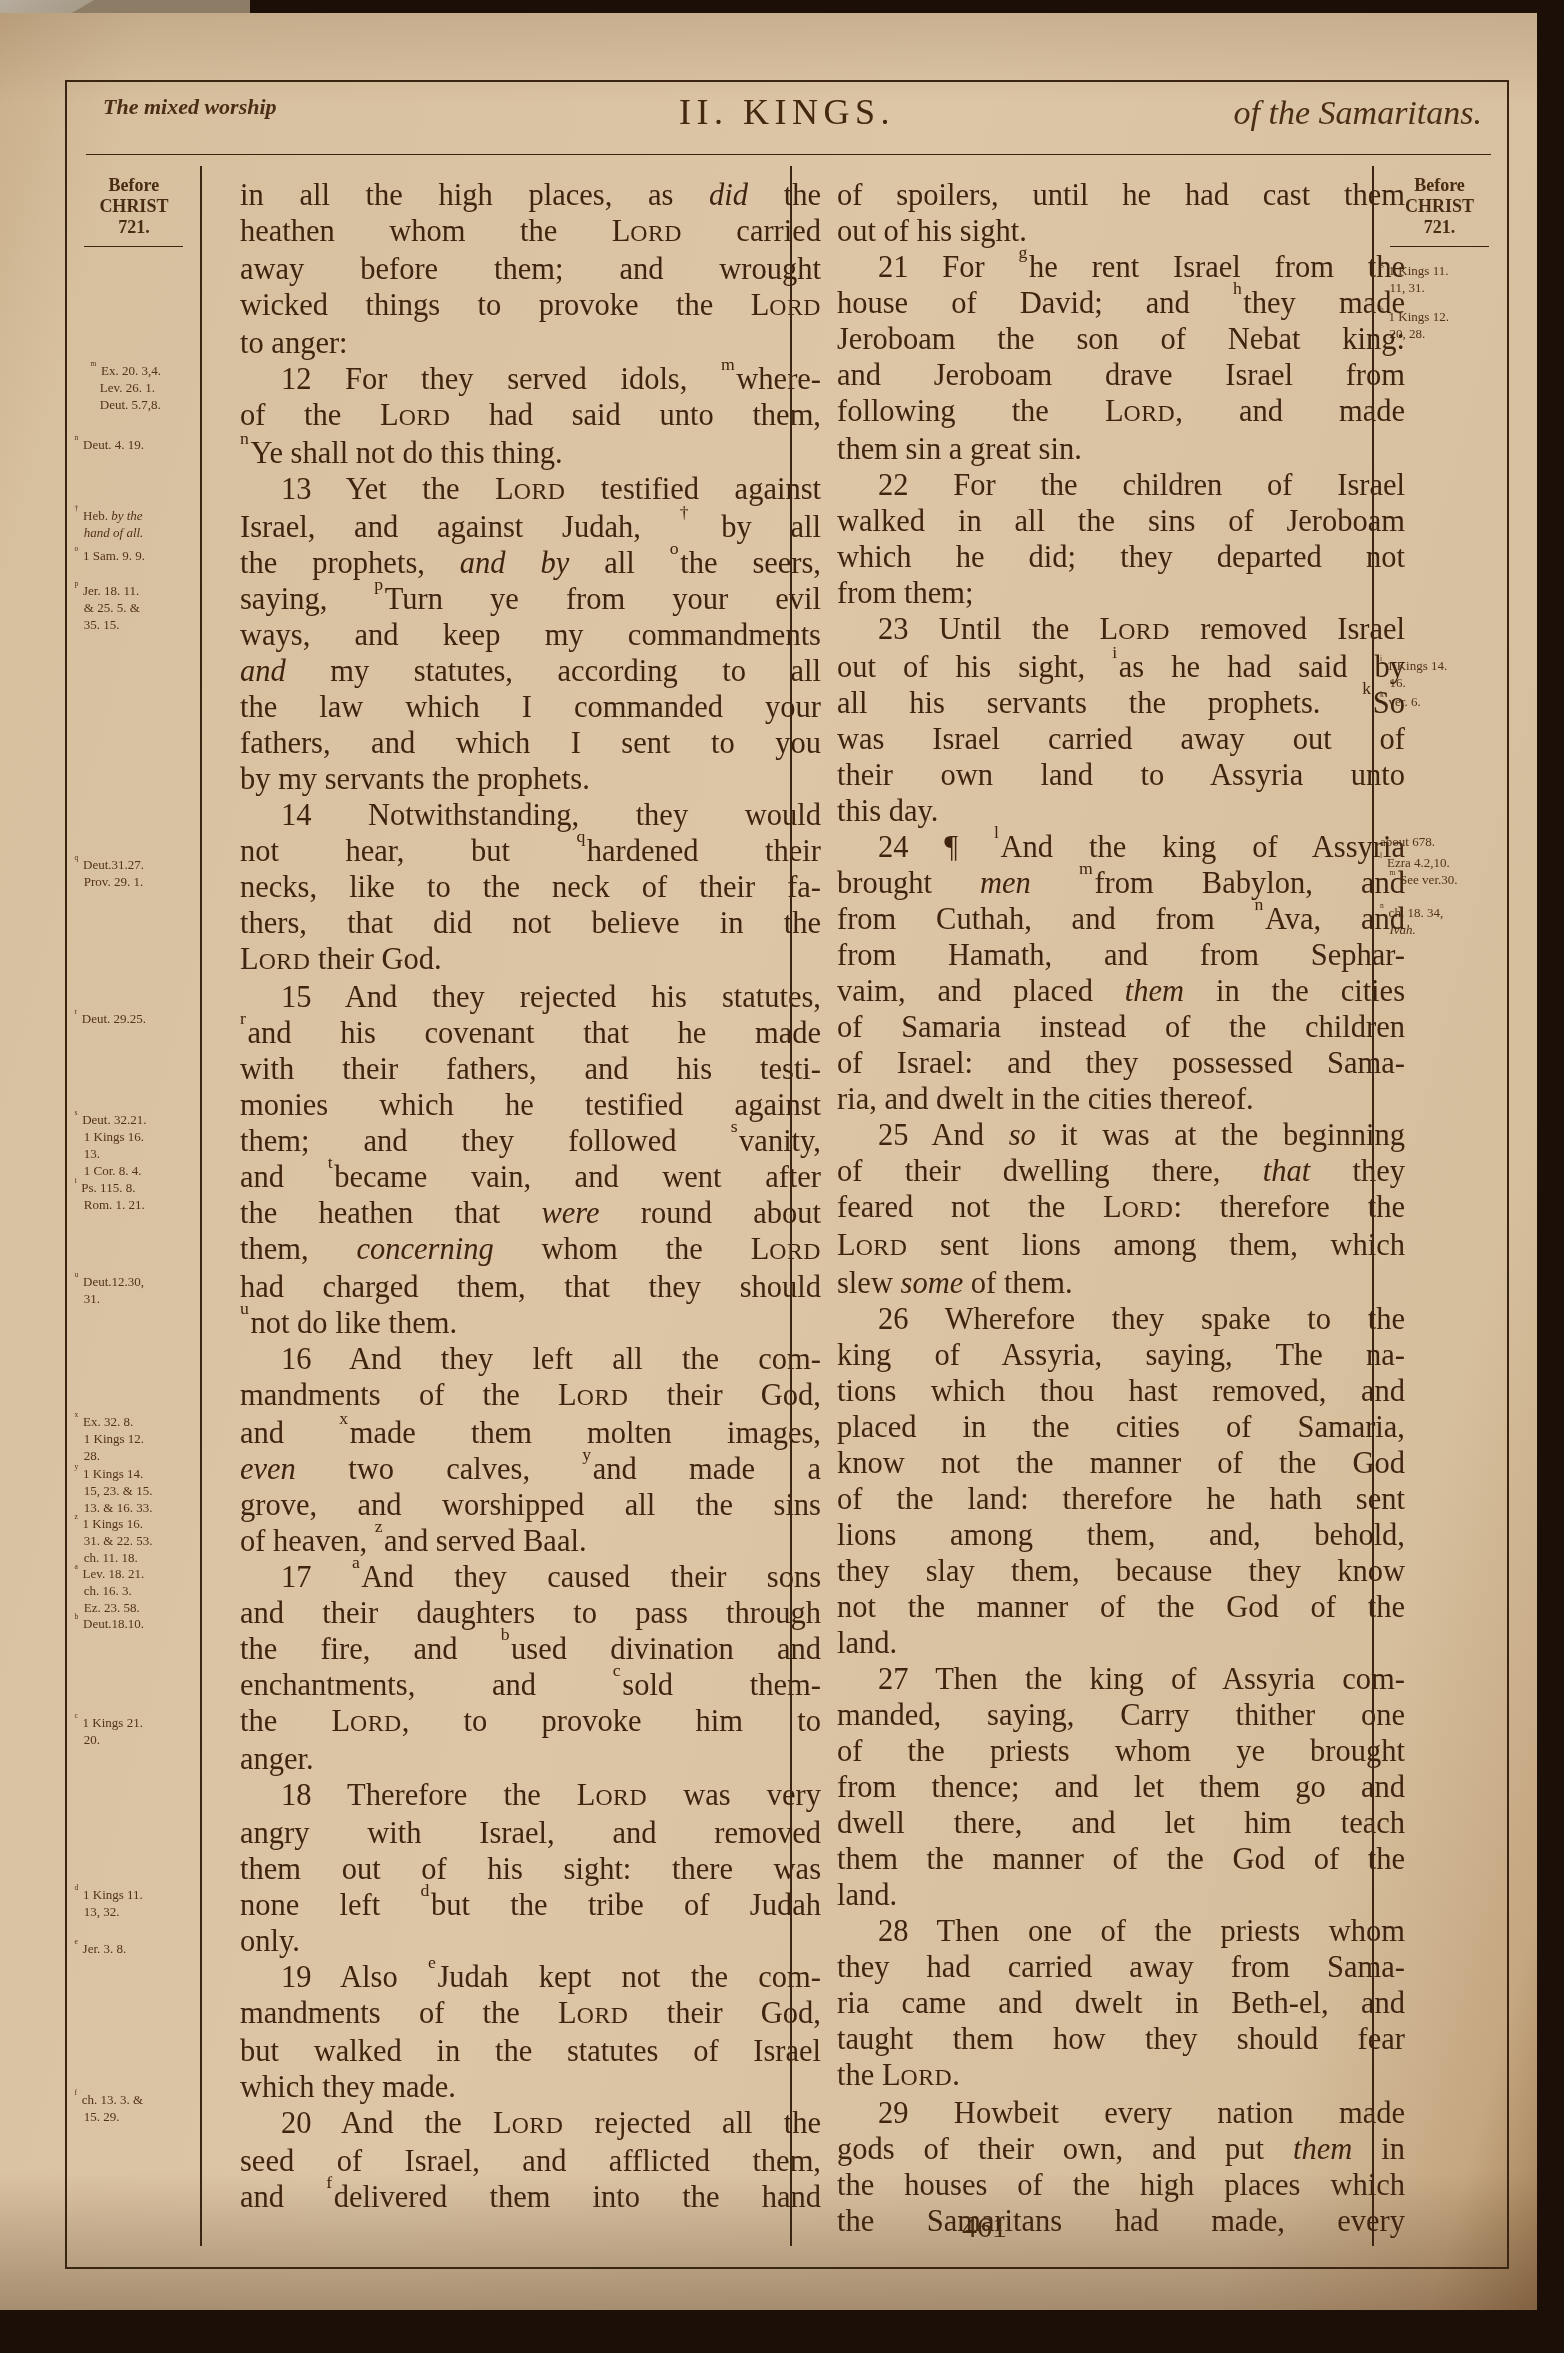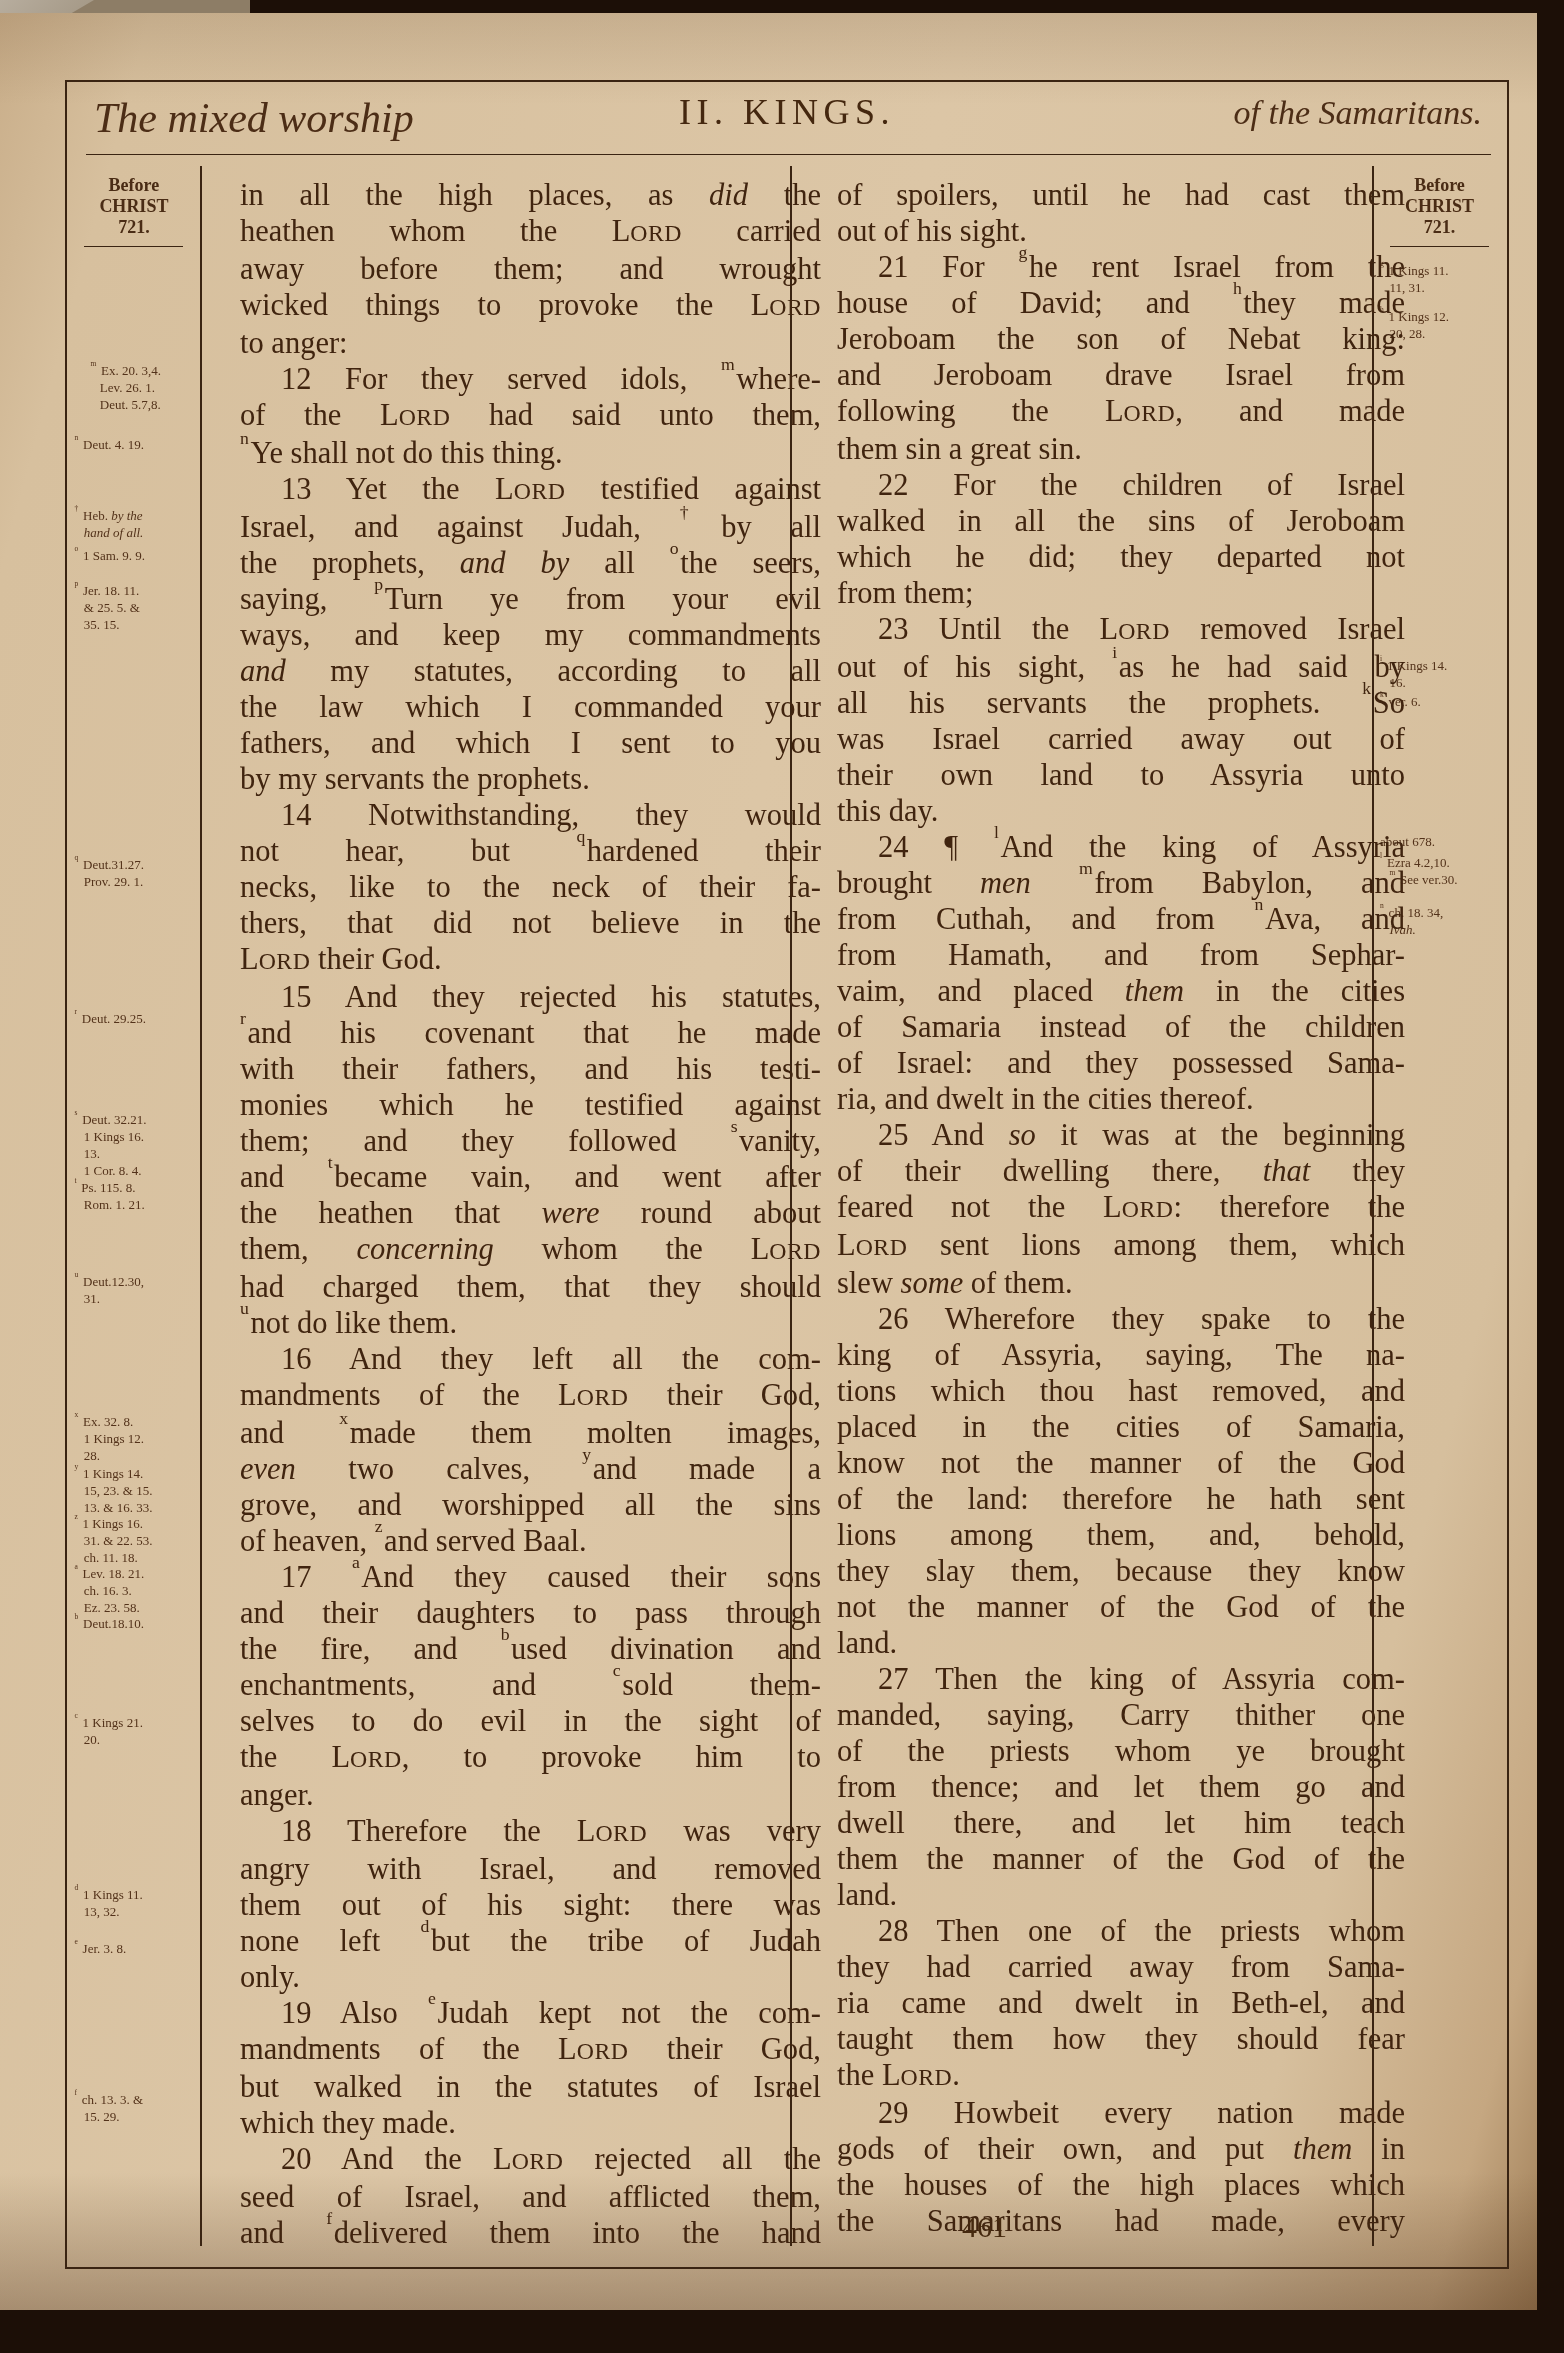--- a/index.html
+++ b/index.html
@@ -15,21 +15,21 @@
   .paper{
     position:absolute;left:0;top:12.5px;width:1537px;height:2297px;
     background:
       linear-gradient(to bottom, rgba(110,80,50,.18) 0%, rgba(0,0,0,0) 4%, rgba(0,0,0,0) 94%, rgba(70,40,18,.35) 100%),
       linear-gradient(105deg,#c9ae8a 0%,#d7c09e 7%,#dcc6a6 45%,#d6bf9d 85%,#c5a781 95%,#a07f58 100%);
   }
   .frame{
     position:absolute;left:65px;top:67px;width:1444px;height:2189px;
     border:2.3px solid #3a2412;box-sizing:border-box;
   }
-  .hdr-left{position:absolute;top:12.5px;left:27px;font-style:italic;font-size:42px;color:#4c2d16;}
+  .hdr-left{position:absolute;top:12.5px;left:36px;font-style:italic;font-size:22px;color:#4c2d16;font-weight:bold;}
   .hdr-center{position:absolute;top:9.4px;left:0;right:0;text-align:center;font-size:36px;letter-spacing:5.5px;color:#44270f;}
   .hdr-right{position:absolute;top:12.5px;right:25px;font-style:italic;font-size:34px;color:#4c2d16;}
   .hdr-rule{position:absolute;top:72px;left:19px;right:15.6px;height:1.6px;background:#3a2412;}
 
   .content{position:absolute;left:65px;top:153px;width:1444px;height:2109px;}
   .vline{position:absolute;top:0;width:2.3px;height:2080px;background:#3a2412;}
   .v1{left:135px;}
   .v2{left:725px;}
   .v3{left:1307px;}
 
@@ -236,21 +236,20 @@
         <div class="ln vs">16 And they left all the com-</div>
         <div class="ln">mandments of the L<span class="sc">ORD</span> their God,</div>
         <div class="ln">and <sup class="ref">x</sup>made them molten images,</div>
         <div class="ln"><i>even</i> two calves, <sup class="ref">y</sup>and made a</div>
         <div class="ln">grove, and worshipped all the sins</div>
         <div class="ln end">of heaven, <sup class="ref">z</sup>and served Baal.</div>
         <div class="ln vs">17 <sup class="ref">a</sup>And they caused their sons</div>
         <div class="ln">and their daughters to pass through</div>
         <div class="ln">the fire, and <sup class="ref">b</sup>used divination and</div>
         <div class="ln">enchantments, and <sup class="ref">c</sup>sold them-</div>
-        <div class="ln">selves to do evil in the sight of</div>
         <div class="ln">the L<span class="sc">ORD</span>, to provoke him to</div>
         <div class="ln end">anger.</div>
         <div class="ln vs">18 Therefore the L<span class="sc">ORD</span> was very</div>
         <div class="ln">angry with Israel, and removed</div>
         <div class="ln">them out of his sight: there was</div>
         <div class="ln">none left <sup class="ref">d</sup>but the tribe of Judah</div>
         <div class="ln end">only.</div>
         <div class="ln vs">19 Also <sup class="ref">e</sup>Judah kept not the com-</div>
         <div class="ln">mandments of the L<span class="sc">ORD</span> their God,</div>
         <div class="ln">but walked in the statutes of Israel</div>

